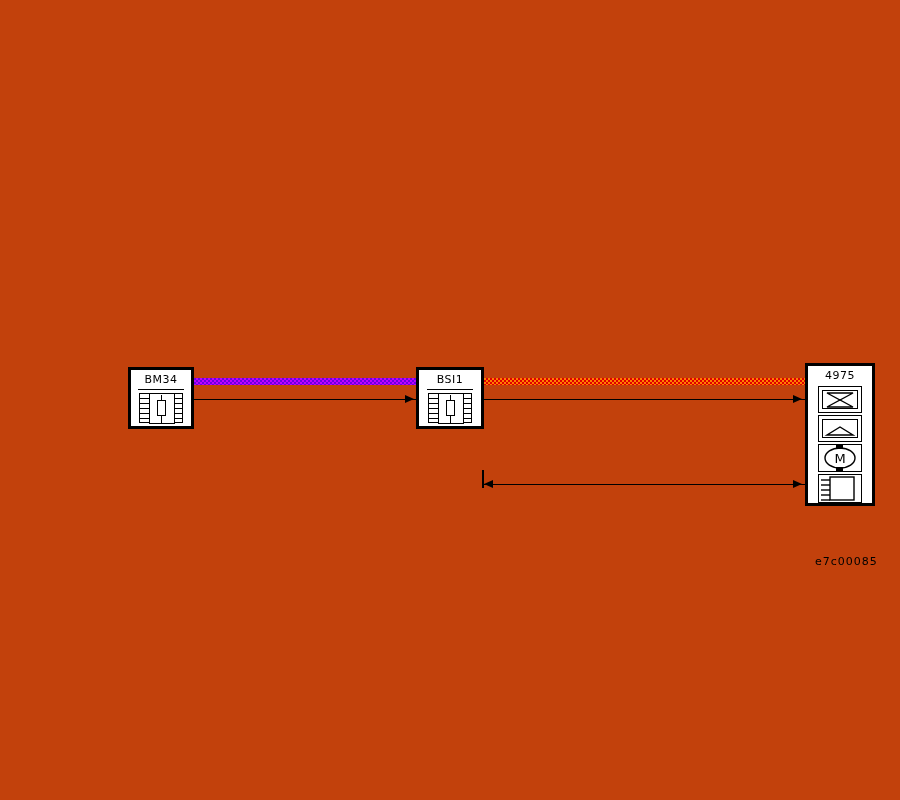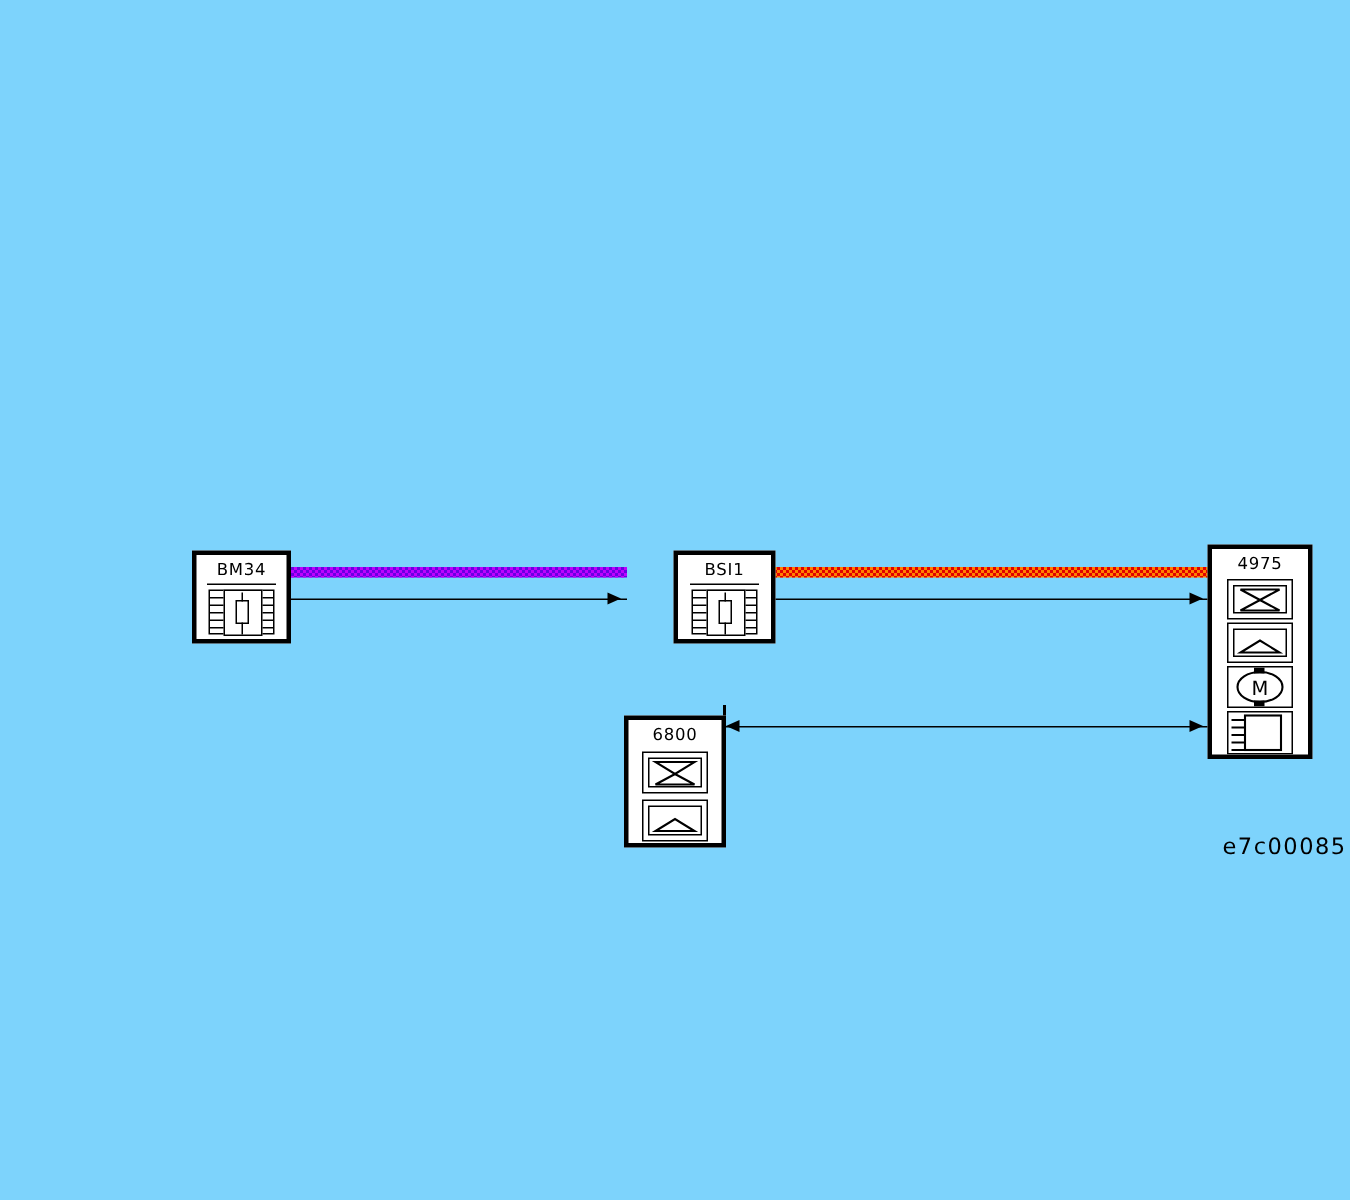--- a/index.html
+++ b/index.html
@@ -8,21 +8,21 @@
     padding: 0;
     background: #ffffff;
   }
   body {
     font-family: "DejaVu Sans", sans-serif;
   }
   #canvas {
     position: relative;
     width: 900px;
     height: 800px;
-    background: #7dd3fc;
+    background: #c2410c;
     overflow: hidden;
   }
   
   .block {
     position: absolute;
     background: #ffffff;
     border: 3px solid #000000;
     box-sizing: border-box;
   }
   .block-label {
@@ -131,21 +131,21 @@
     height: 0;
     border-top: 4px solid transparent;
     border-bottom: 4px solid transparent;
   }
   .arrow.right { border-left: 9px solid #000000; }
   .arrow.left  { border-right: 9px solid #000000; }
   
   .drawing-id {
     position: absolute;
     font-family: "DejaVu Sans", sans-serif;
-    font-size: 15px;
+    font-size: 11px;
     letter-spacing: 1px;
     color: #000000;
     white-space: nowrap;
   }
 </style>
 </head>
 <body>
 
 <div id="canvas">
 
@@ -175,56 +175,36 @@
       <div class="strip" style="top:14px;"></div>
       <div class="strip" style="top:19px;"></div>
       <div class="strip" style="top:24px;"></div>
       <div class="centerbox" style="left:9px; top:-1px; width:26px; height:31px;"></div>
       <div class="fuse-body" style="left:17px; top:6px; width:9px; height:16px;"></div>
       <div class="fuse-stem" style="left:21px; top:1px; height:6px;"></div>
       <div class="fuse-stem" style="left:21px; top:21px; height:8px;"></div>
     </div>
   </div>
 
-  <div class="block" style="left:416px; top:367px; width:68px; height:62px;margin-left:33px;">
+  <div class="block" style="left:416px; top:367px; width:68px; height:62px;">
     <div class="block-label" style="top:4px;">BSI1</div>
     <div class="fusebox" style="left:9px; top:23px; width:44px; height:30px;">
       <div class="toprail"></div>
       <div class="strip" style="top:4px;"></div>
       <div class="strip" style="top:9px;"></div>
       <div class="strip" style="top:14px;"></div>
       <div class="strip" style="top:19px;"></div>
       <div class="strip" style="top:24px;"></div>
       <div class="centerbox" style="left:9px; top:-1px; width:26px; height:31px;"></div>
       <div class="fuse-body" style="left:17px; top:6px; width:9px; height:16px;"></div>
       <div class="fuse-stem" style="left:21px; top:1px; height:6px;"></div>
       <div class="fuse-stem" style="left:21px; top:21px; height:8px;"></div>
     </div>
   </div>
 
-  <div class="block" style="left:416px; top:477px; width:68px; height:88px;">
-    <div class="block-label" style="top:4px;">6800</div>
-
-    <div class="cell-outer" style="left:9px; top:21px; width:44px; height:28px;">
-      <div class="cell" style="left:3px; top:3px; width:36px; height:20px;">
-        <svg width="34" height="18" viewBox="0 0 34 18">
-          <path d="M4 2 L30 2 L17 10 Z" fill="none" stroke="#000" stroke-width="1.4"></path>
-          <path d="M4 17 L30 17 L17 10 Z" fill="none" stroke="#000" stroke-width="1.4"></path>
-        </svg>
-      </div>
-    </div>
-
-    <div class="cell-outer" style="left:9px; top:53px; width:44px; height:28px;">
-      <div class="cell" style="left:3px; top:3px; width:36px; height:20px;">
-        <svg width="34" height="18" viewBox="0 0 34 18">
-          <path d="M4 16 L30 16 L17 8 Z" fill="none" stroke="#000" stroke-width="1.4"></path>
-        </svg>
-      </div>
-    </div>
-  </div>
 
   <div class="block" style="left:805px; top:363px; width:70px; height:143px;">
     <div class="block-label" style="top:4px;">4975</div>
 
     <div class="cell-outer" style="left:10px; top:20px; width:44px; height:27px;">
       <div class="cell" style="left:3px; top:3px; width:36px; height:19px;">
         <svg width="34" height="17" viewBox="0 0 34 17">
           <path d="M4 2 L30 2 L17 9 Z" fill="none" stroke="#000" stroke-width="1.4"></path>
           <path d="M4 16 L30 16 L17 9 Z" fill="none" stroke="#000" stroke-width="1.4"></path>
         </svg>

